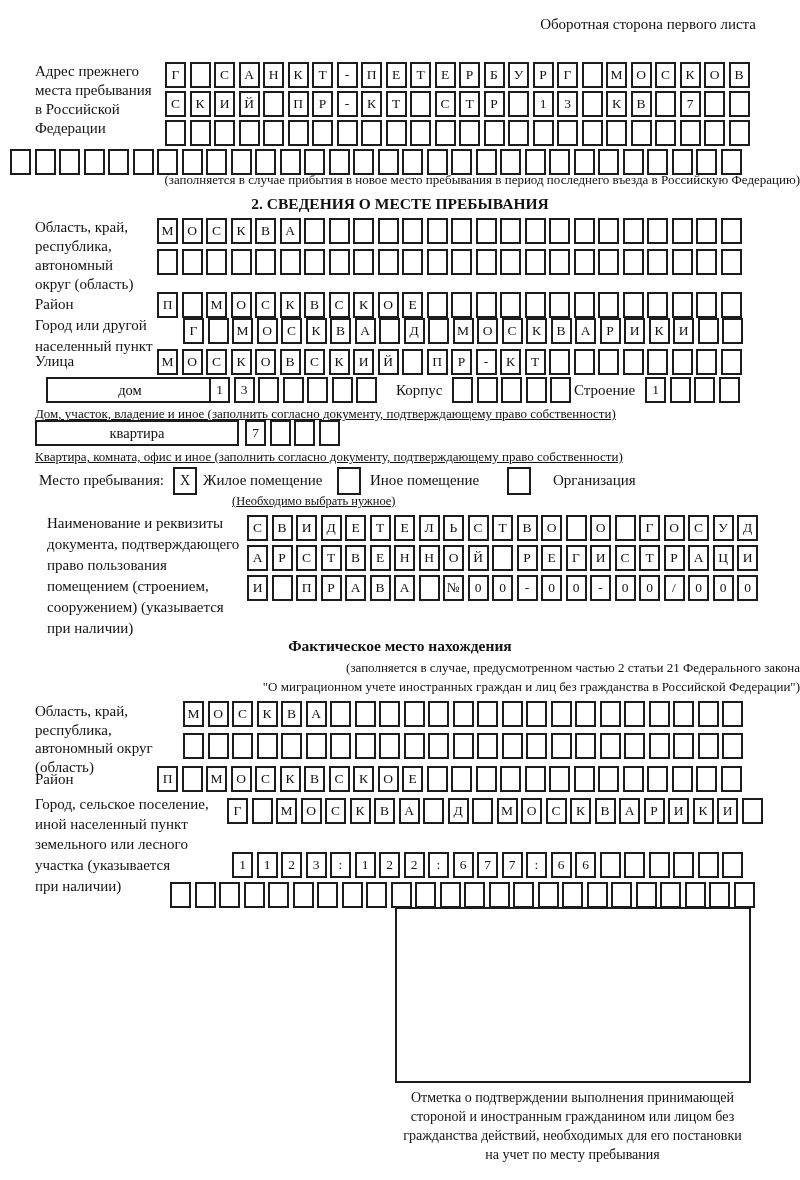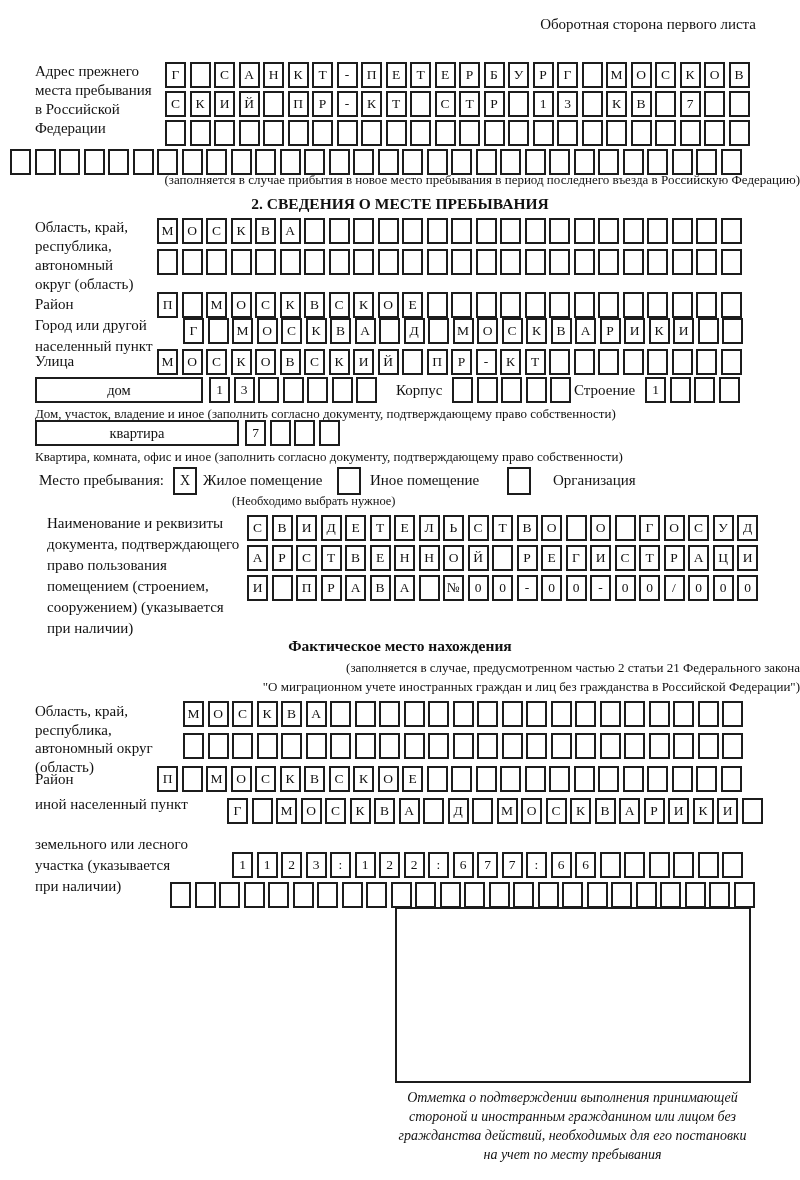--- a/index.html
+++ b/index.html
@@ -18,25 +18,25 @@
   .widebox{
     position:absolute;border:2px solid #1c1c1c;background:#fff;height:22px;
     display:flex;align-items:center;justify-content:center;font-size:14.5px;
   }
   .checkbox{
     position:absolute;width:20px;height:24px;border:2px solid #1c1c1c;background:#fff;
     display:flex;align-items:center;justify-content:center;font-size:14px;
   }
   .lbl{position:absolute;font-size:15px;line-height:19px;}
   .lbl2{position:absolute;font-size:15px;line-height:21px;}
-  .cap{position:absolute;font-size:12.5px;}
+  .cap{position:absolute;font-size:12.5px;text-decoration:underline;}
   .capc{position:absolute;left:0;width:800px;text-align:right;font-size:13px;}
   .title{position:absolute;left:0;width:800px;text-align:center;font-weight:bold;font-size:15.5px;}
   .stamp{position:absolute;left:395px;top:907px;width:352px;height:172px;border:2px solid #1c1c1c;background:#fff;}
-  .stampcap{position:absolute;left:365px;top:1088px;width:415px;text-align:center;font-size:14px;line-height:19px;font-style:italic;}
+  .stampcap{position:absolute;left:365px;top:1088px;width:415px;text-align:center;font-size:14px;line-height:19px;}
 </style>
 </head>
 <body>
 
 <div class="abs" style="top:16px;right:44px;font-size:15px;">Оборотная сторона первого листа</div>
 
 <div class="lbl" style="left:35px;top:62px;width:135px;">
   <div>Адрес прежнего</div>
   <div>места пребывания</div>
   <div>в Российской</div>
@@ -294,21 +294,21 @@
     <span class="cbox"></span>
     <span class="cbox"></span>
     <span class="cbox"></span>
     <span class="cbox"></span>
     <span class="cbox"></span>
     <span class="cbox"></span>
     <span class="cbox"></span>
     <span class="cbox"></span>
   </div>
 
-<div class="widebox" style="left:35px;top:377px;width:164px;">дом</div>
+<div class="widebox" style="left:46px;top:377px;width:164px;">дом</div>
 <div class="row" style="left:209px;top:377px;">
     <span class="cbox">1</span>
     <span class="cbox">3</span>
     <span class="cbox"></span>
     <span class="cbox"></span>
     <span class="cbox"></span>
     <span class="cbox"></span>
     <span class="cbox"></span>
   </div>
 <div class="lbl" style="left:396px;top:381px;">Корпус</div>
@@ -507,20 +507,21 @@
     <span class="cbox"></span>
     <span class="cbox"></span>
     <span class="cbox"></span>
     <span class="cbox"></span>
     <span class="cbox"></span>
     <span class="cbox"></span>
     <span class="cbox"></span>
   </div>
 
 <div class="lbl2" style="left:35px;top:794px;width:190px;line-height:20px;">
+  <div>Город, сельское поселение,</div>
   <div>иной населенный пункт</div>
 </div>
 <div class="row" style="left:227px;top:798px;">
     <span class="cbox">Г</span>
     <span class="cbox"></span>
     <span class="cbox">М</span>
     <span class="cbox">О</span>
     <span class="cbox">С</span>
     <span class="cbox">К</span>
     <span class="cbox">В</span>

